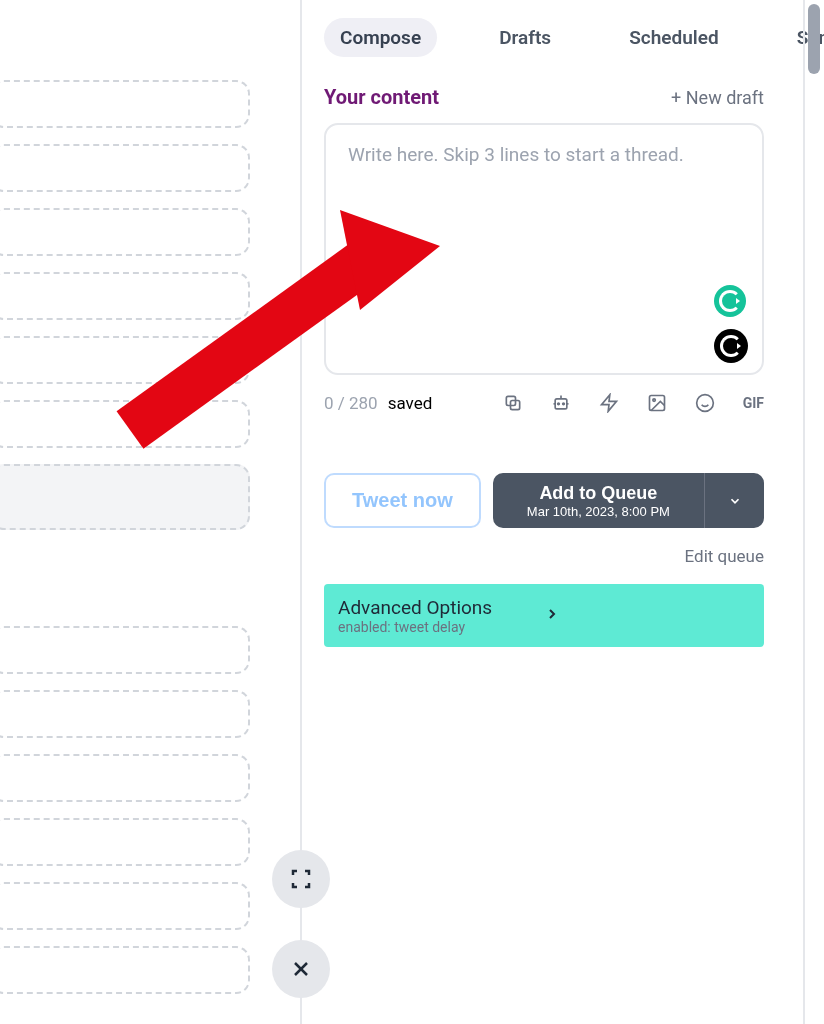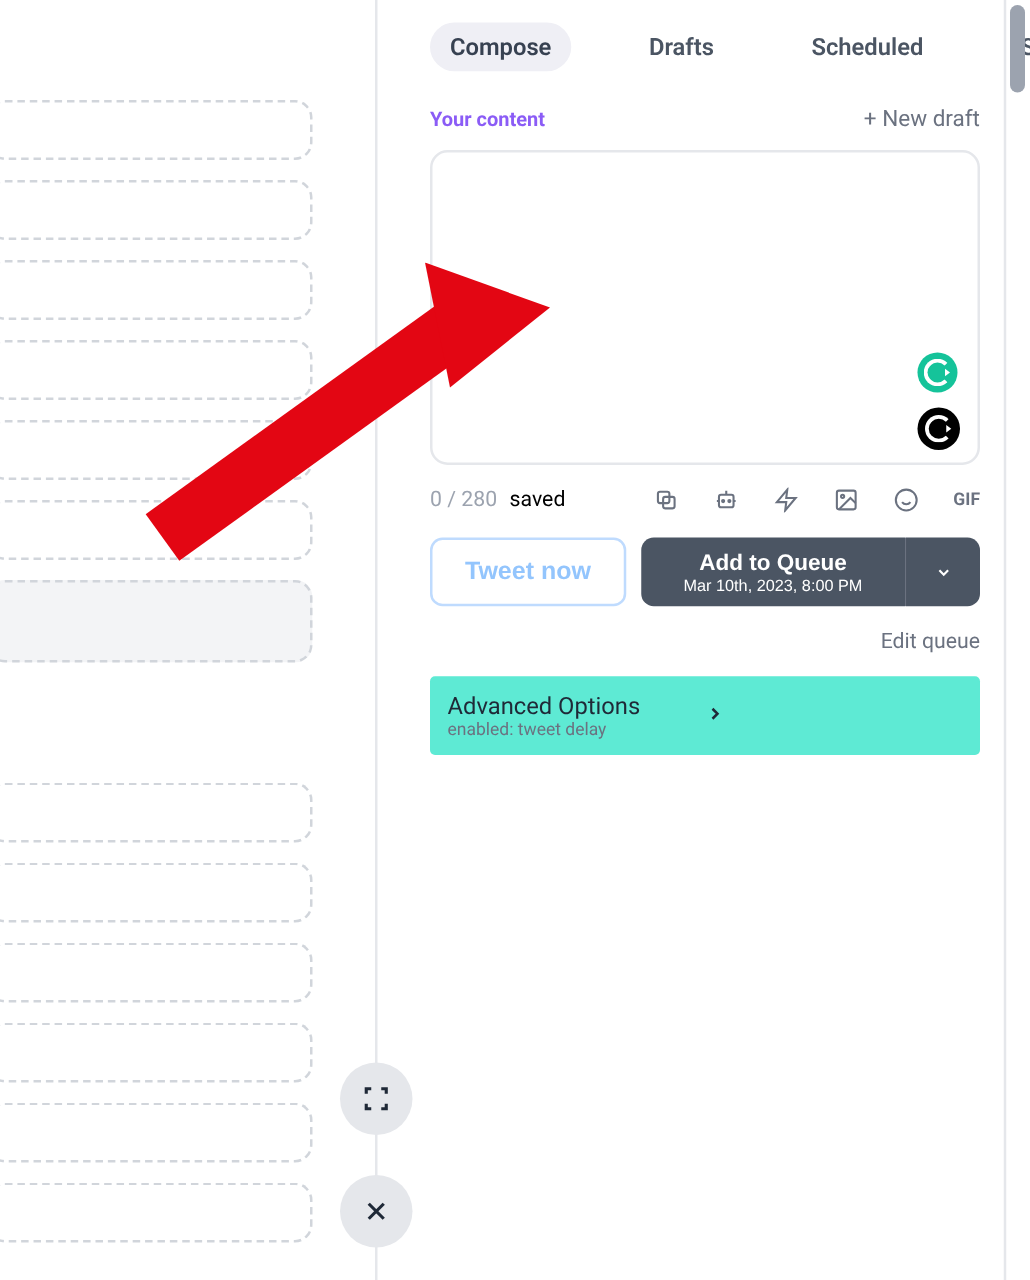--- a/index.html
+++ b/index.html
@@ -42,21 +42,21 @@
       left: 300px;
       top: 0;
       width: 2px;
       height: 100%;
       background: #e5e7eb;
     }
     
     
     .main {
       position: absolute;
-      left: 344px;
+      left: 324px;
       top: 18px;
       width: 440px;
     }
     
     
     .tabs {
       display: flex;
       gap: 46px;
       align-items: center;
       margin-bottom: 28px;
@@ -75,23 +75,23 @@
     }
     
     
     .content-header {
       display: flex;
       justify-content: space-between;
       align-items: center;
       margin-bottom: 14px;
     }
     .content-title {
-      font-size: 16px;
+      font-size: 20px;
       font-weight: 700;
-      color: #8b5cf6;
+      color: #701a75;
     }
     .new-draft {
       font-size: 18px;
       color: #6b7280;
       cursor: pointer;
     }
     
     
     .composer {
       border: 2px solid #e5e7eb;
@@ -184,21 +184,21 @@
       font-size: 14px;
       font-weight: 700;
       color: #6b7280;
       cursor: pointer;
     }
     
     
     .button-row {
       display: flex;
       gap: 12px;
-      margin-top: 20px;
+      margin-top: 60px;
     }
     .tweet-now {
       border: 2px solid #bfdbfe;
       color: #93c5fd;
       background: #fff;
       padding: 14px 26px;
       border-radius: 10px;
       font-size: 20px;
       font-weight: 600;
       cursor: pointer;
@@ -341,20 +341,21 @@
     <div class="tab">Scheduled</div>
     <div class="tab">Sent</div>
   </div>
 
   <div class="content-header">
     <div class="content-title">Your content</div>
     <div class="new-draft">+ New draft</div>
   </div>
 
   <div class="composer">
+    <div class="composer-placeholder">Write here. Skip 3 lines to start a thread.</div>
     <div class="grammarly-green">
       <div class="g-inner-white"></div>
     </div>
     <div class="grammarly-black">
       <div class="g-inner-white"></div>
     </div>
   </div>
 
   <div class="counter-row">
     <div class="counter-left">

